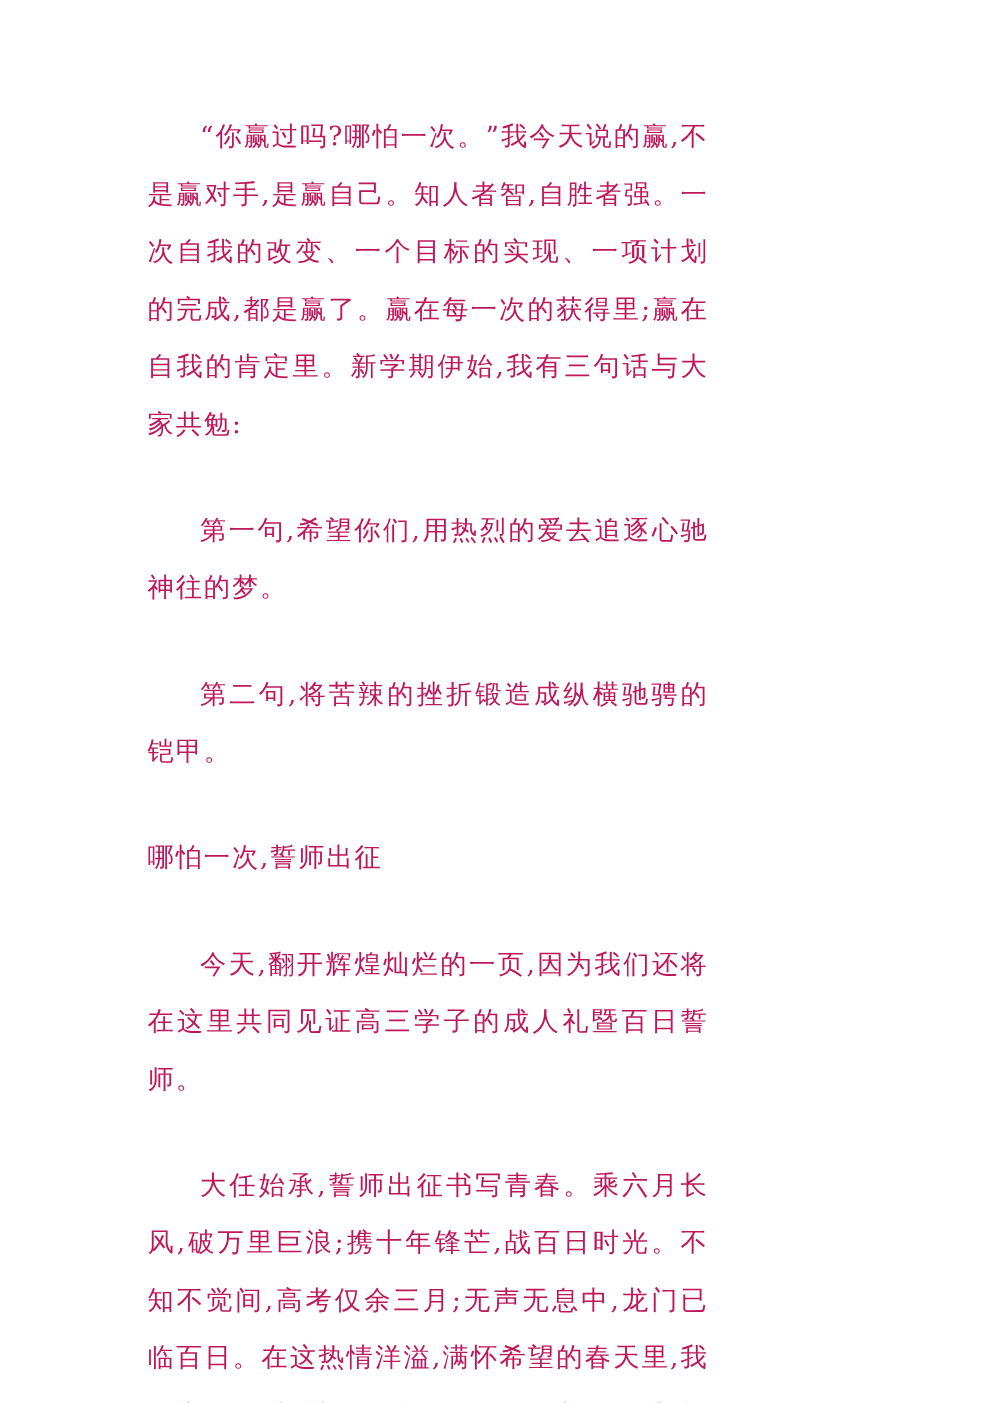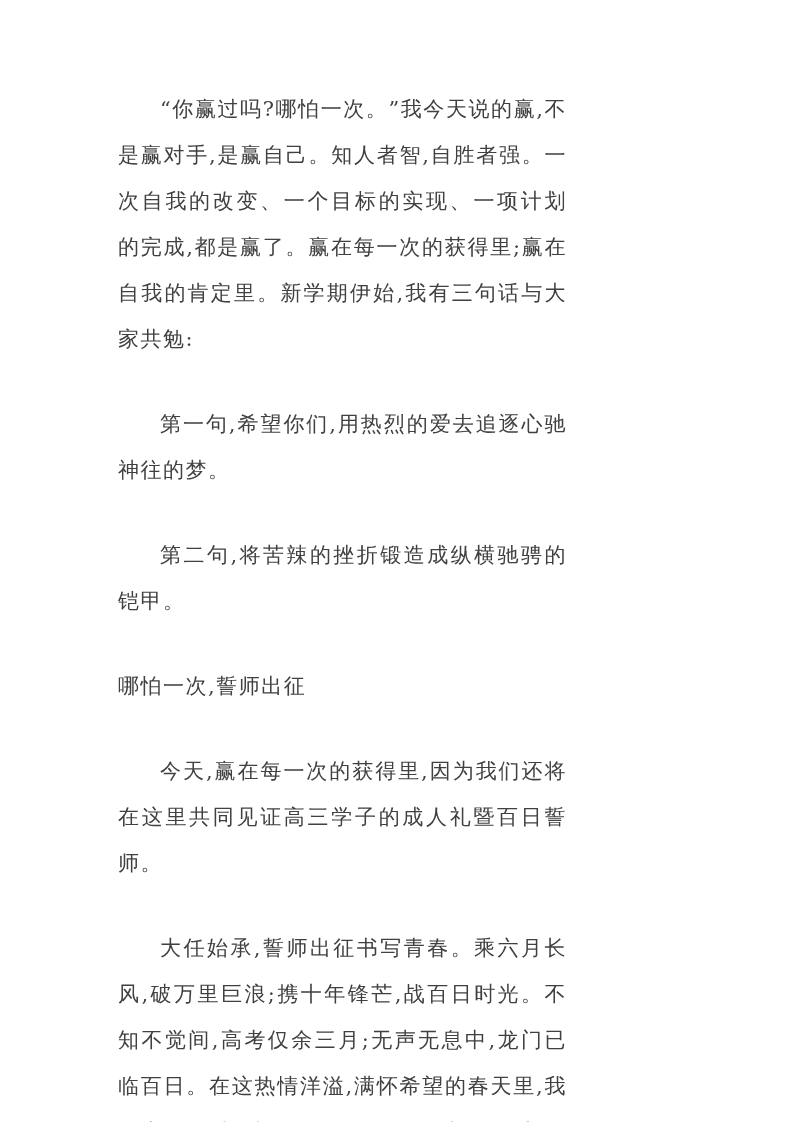--- a/index.html
+++ b/index.html
@@ -12,21 +12,21 @@
     height: 1122px;
     overflow: hidden;
   }
   .page {
     box-sizing: border-box;
     width: 680px;
     height: 1122px;
     background: #ffffff;
     padding: 86px 113px 40px 118px;
     font-family: "DejaVu Serif", "Liberation Serif", serif;
-    color: #404040;
+    color: #be185d;
   }
   .page p {
     margin: 0 0 39px 0;
     font-size: 21px;
     line-height: 46px;
     letter-spacing: 1.5px;
     text-align: justify;
     text-justify: inter-ideograph;
     font-weight: 400;
   }
@@ -39,15 +39,15 @@
   }
 </style>
 </head>
 <body>
 
 <div class="page">
   <p class="body-para">“你赢过吗?哪怕一次。”我今天说的赢,不是赢对手,是赢自己。知人者智,自胜者强。一次自我的改变、一个目标的实现、一项计划的完成,都是赢了。赢在每一次的获得里;赢在自我的肯定里。新学期伊始,我有三句话与大家共勉:</p>
   <p class="body-para">第一句,希望你们,用热烈的爱去追逐心驰神往的梦。</p>
   <p class="body-para">第二句,将苦辣的挫折锻造成纵横驰骋的铠甲。</p>
   <p class="section-heading">哪怕一次,誓师出征</p>
-  <p class="body-para">今天,赢在每一次的获得里,因为我们还将在这里共同见证高三学子的成人礼暨百日誓师。</p>
+  <p class="body-para">今天,翻开辉煌灿烂的一页,因为我们还将在这里共同见证高三学子的成人礼暨百日誓师。</p>
   <p class="body-para">大任始承,誓师出征书写青春。乘六月长风,破万里巨浪;携十年锋芒,战百日时光。不知不觉间,高考仅余三月;无声无息中,龙门已临百日。在这热情洋溢,满怀希望的春天里,我们齐聚于此,就是预备在 7 月如火的夏季,打一场漂亮的胜仗,也为 18 岁的自己,翻开辉煌灿烂的一页!</p>
 </div>
 
 </body></html>

